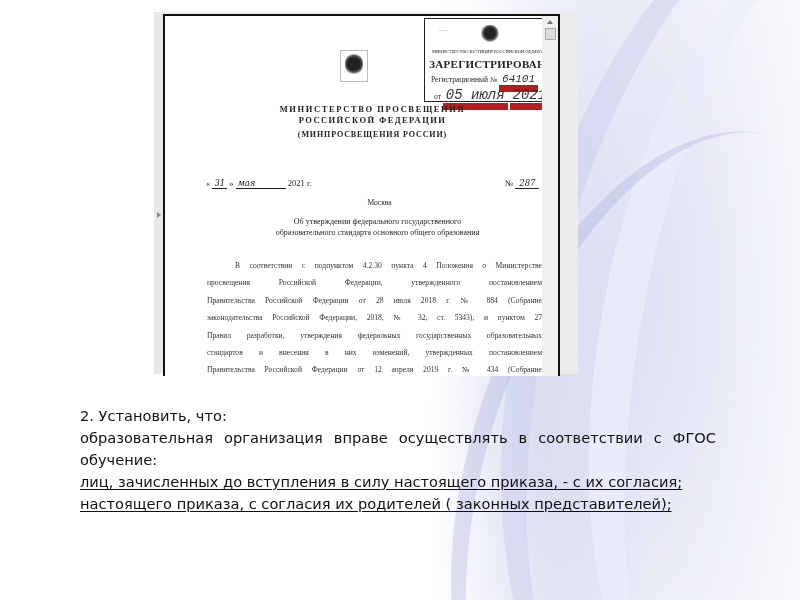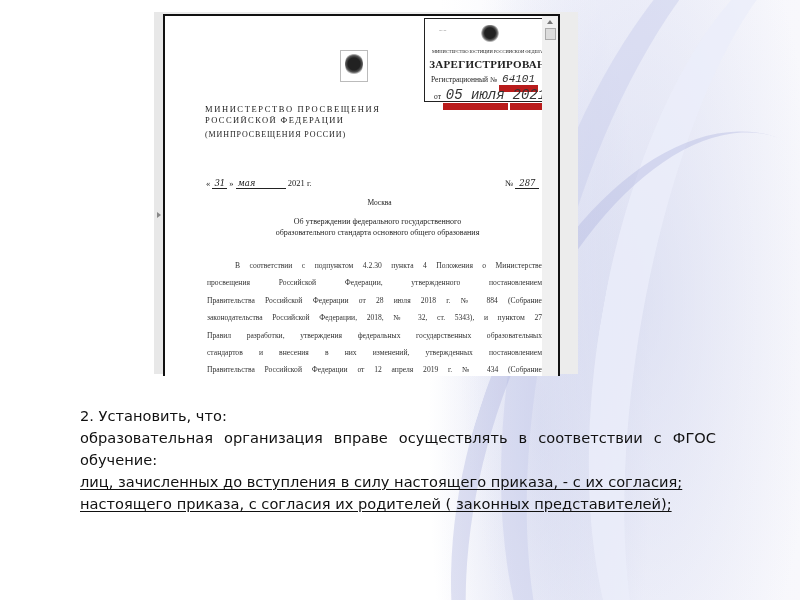--- a/index.html
+++ b/index.html
@@ -101,22 +101,22 @@
       font-family: Liberation Mono, monospace; font-style: italic; color: #333;
       border-bottom: 7px solid #b91c1c; padding: 0 3px;
     }
     .stamp-regnum .hand { font-size: 11px; }
     .stamp-date {
       position: absolute; left: 9px; top: 68px; font-size: 7.5px; white-space: nowrap;
     }
     .stamp-date .hand { font-size: 14px; }
 
     .ministry-line1, .ministry-line2, .ministry-short {
-      position: absolute; left: 0; right: 18px; 
-      font-weight: normal; white-space: nowrap;
+      position: absolute; left: 0; right: 18px; text-align: center;
+      font-weight: bold; white-space: nowrap;
     }
     .ministry-line1 { top: 88px; font-size: 8.5px; letter-spacing: 1.6px; padding-left: 40px; }
     .ministry-line2 { top: 99px; font-size: 8.5px; letter-spacing: 1.4px; padding-left: 40px; }
     .ministry-short { top: 114px; font-size: 8px; letter-spacing: 0.9px; padding-left: 40px; }
 
     .order-title {
       position: absolute; left: 0; right: 18px; top: 137px; text-align: center;
       font-size: 12px; font-weight: bold; letter-spacing: 5px; padding-left: 40px;
     }
     .date-line {

